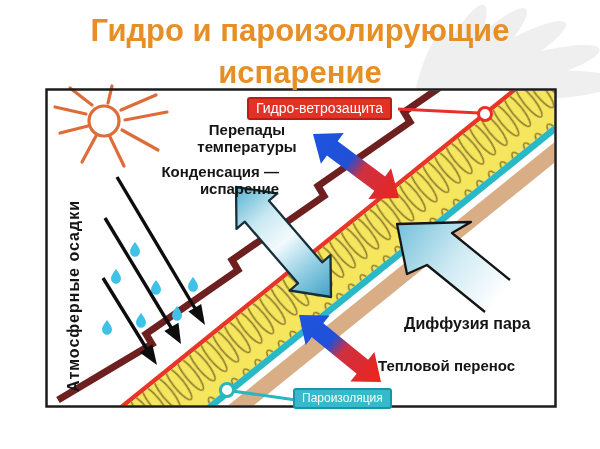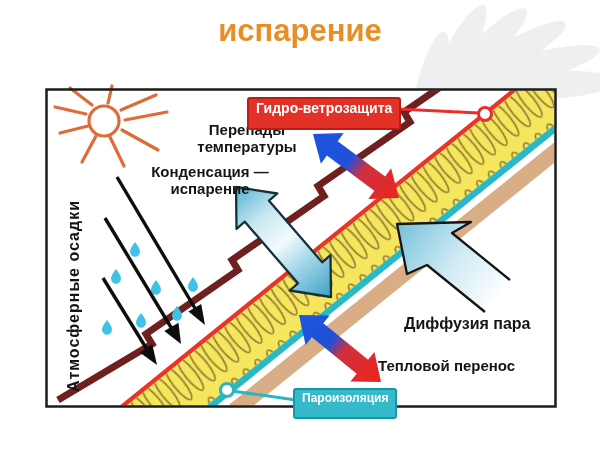--- a/index.html
+++ b/index.html
@@ -4,27 +4,27 @@
 <style>
   html,body{margin:0;padding:0;background:#fff;}
   .stage{position:relative;width:600px;height:449px;background:#fff;overflow:hidden;
          font-family:"Liberation Sans",sans-serif;}
   .stage svg{position:absolute;left:0;top:0;}
   .title{position:absolute;left:0;top:10px;width:100%;text-align:center;z-index:3;
          color:#e78f27;font-weight:bold;font-size:31px;line-height:42px;}
   .title .t2{margin-top:0px;}
   .lbl{position:absolute;z-index:4;color:#151515;font-weight:bold;font-size:15px;line-height:1.12;}
   .lbl-temp{left:186px;top:122px;width:122px;text-align:center;}
-  .lbl-cond{left:141px;top:164px;width:138px;text-align:center;}
+  .lbl-cond{left:141px;top:164px;width:138px;text-align:right;}
   .lbl-diff{left:404px;top:315px;font-size:16px;}
   .lbl-heat{left:378px;top:358px;}
   .lbl-precip{left:-35px;top:287px;width:218px;text-align:center;
               transform:rotate(-90deg);font-size:16px;letter-spacing:1px;}
-  .tagbox{position:absolute;z-index:5;color:#fff;font-weight:bold;border-radius:3px;
-          padding:1px 7px 12px 7px;white-space:nowrap;}
+  .tagbox{position:absolute;z-index:5;color:#fff;font-weight:normal;border-radius:3px;
+          padding:1px 7px 2px 7px;white-space:nowrap;}
   .tag-hydro{left:247px;top:97px;font-size:14px;background:#e23228;border:2px solid #bb1c16;}
   .tag-vapor{left:293px;top:388px;font-size:12px;background:#35b9cb;border:2px solid #1597aa;}
   .caption{position:absolute;left:0;top:412px;width:100%;text-align:center;z-index:3;
            color:#1b1b1b;font-weight:bold;font-size:16px;}
 </style>
 </head>
 <body>
 
 <div class="stage">
 
@@ -130,20 +130,21 @@
     </g>
 
     <path d="M313,134 L320.9,163.7 L326.9,155.6 L374.3,190.8 L368.3,198.9 L399,198 L391.1,168.3 L385.1,176.4 L337.7,141.2 L343.7,133.1 Z" fill="url(#gradTemp)"></path>
 
     <path d="M299,315 L305.6,344.9 L311.9,337.2 L356.7,373.8 L350.4,381.5 L381,382 L374.4,352.1 L368.1,359.8 L323.3,323.2 L329.6,315.5 Z" fill="url(#gradHeat)"></path>
 
     <rect x="46.5" y="89.5" width="509" height="317" fill="none" stroke="#1c1c1c" stroke-width="2.5"></rect>
   </svg>
 
   <div class="title">
+    <div class="t1">Гидро и пароизолирующие</div>
     <div class="t2">испарение</div>
   </div>
 
   <div class="lbl lbl-temp">Перепады температуры</div>
   <div class="lbl lbl-cond">Конденсация — испарение</div>
   <div class="lbl lbl-diff">Диффузия пара</div>
   <div class="lbl lbl-heat">Тепловой перенос</div>
   <div class="lbl lbl-precip">Атмосферные осадки</div>
 
   <div class="tagbox tag-hydro">Гидро-ветрозащита</div>

